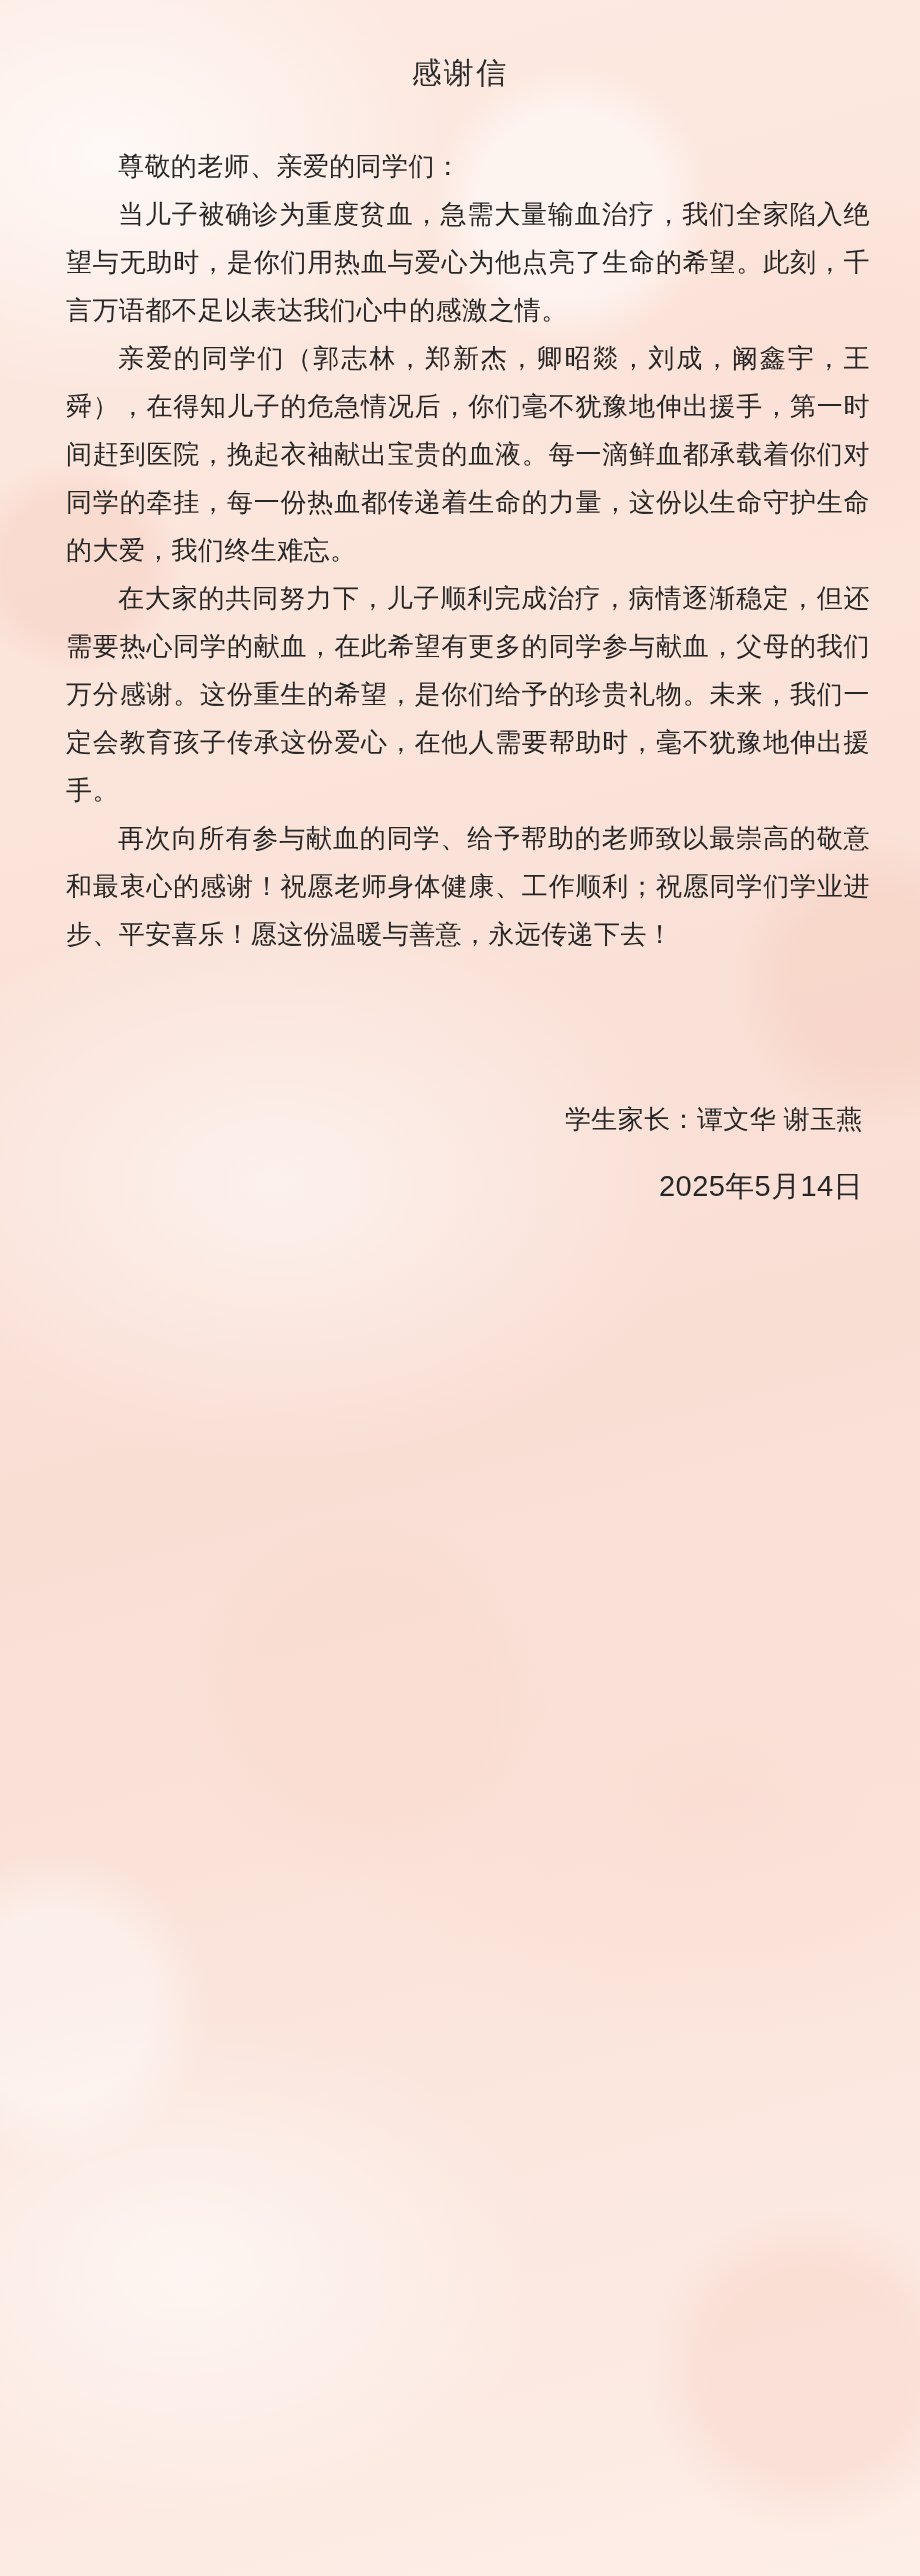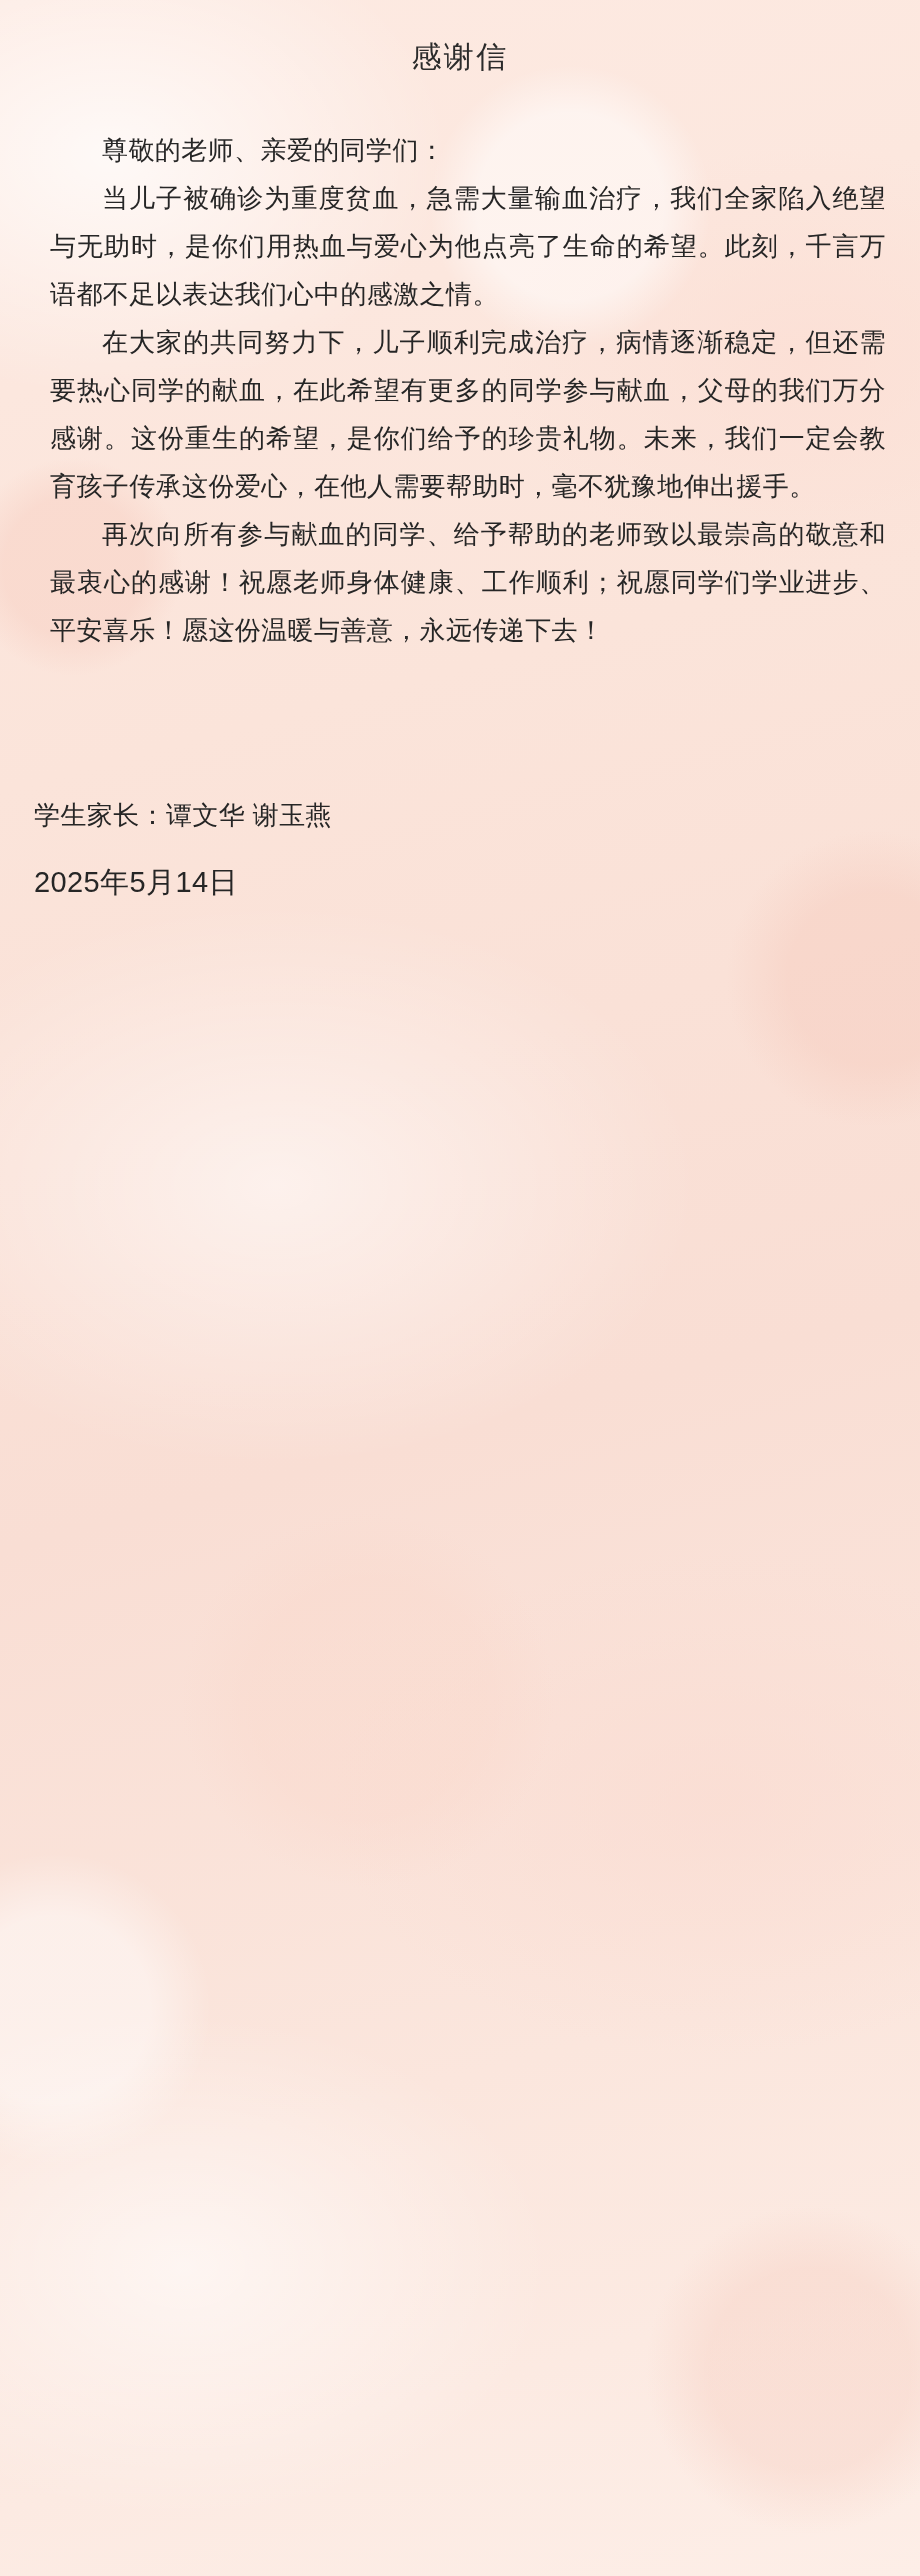--- a/index.html
+++ b/index.html
@@ -11,21 +11,21 @@
     min-height: 2576px;
     background: #fdeee7;
     font-family: "Liberation Sans", "DejaVu Sans", sans-serif;
   }
 
   .page {
     position: relative;
     width: 920px;
     min-height: 2576px;
     box-sizing: border-box;
-    padding: 0;
+    padding: 16px;
     background:
       radial-gradient(ellipse 546px 390px at 12% 6%, rgba(255,255,255,0.75) 0%, rgba(255,255,255,0) 62%),
       radial-gradient(ellipse 484px 328px at 88% 14%, rgba(252,223,213,0.85) 0%, rgba(252,223,213,0) 65%),
       radial-gradient(ellipse 703px 468px at 30% 46%, rgba(255,255,255,0.55) 0%, rgba(255,255,255,0) 60%),
       radial-gradient(ellipse 624px 406px at 78% 70%, rgba(250,220,210,0.7) 0%, rgba(250,220,210,0) 62%),
       radial-gradient(ellipse 593px 406px at 20% 88%, rgba(255,255,255,0.6) 0%, rgba(255,255,255,0) 62%),
       linear-gradient(165deg, #fdeae2 0%, #fbe4da 28%, #f9ded4 55%, #fbe6dd 78%, #fdeee7 100%);
     overflow: hidden;
   }
 
@@ -85,20 +85,21 @@
     color: #262626;
     text-align: justify;
     text-justify: inter-ideograph;
     text-indent: 52px;
     letter-spacing: 0.4px;
   }
 
   .sign-block {
     padding: 0 41px 0 34px;
     margin-top: 137px;
+    text-align: right;
   }
   .sign-line {
     font-size: 26px;
     line-height: 48px;
     color: #262626;
     letter-spacing: 0.4px;
   }
   .sign-date {
     font-size: 29px;
     line-height: 48px;
@@ -116,20 +117,21 @@
   <div class="rules"></div>
   <div class="texture"></div>
 
   <div class="content">
 
     <div class="doc-title">感谢信</div>
 
     <div class="body-block">
       <p class="para">尊敬的老师、亲爱的同学们：</p>
       <p class="para">当儿子被确诊为重度贫血，急需大量输血治疗，我们全家陷入绝望与无助时，是你们用热血与爱心为他点亮了生命的希望。此刻，千言万语都不足以表达我们心中的感激之情。</p>
+      <p class="para">亲爱的同学们（郭志林，郑新杰，卿昭燚，刘成，阚鑫宇，王舜），在得知儿子的危急情况后，你们毫不犹豫地伸出援手，第一时间赶到医院，挽起衣袖献出宝贵的血液。每一滴鲜血都承载着你们对同学的牵挂，每一份热血都传递着生命的力量，这份以生命守护生命的大爱，我们终生难忘。</p>
       <p class="para">在大家的共同努力下，儿子顺利完成治疗，病情逐渐稳定，但还需要热心同学的献血，在此希望有更多的同学参与献血，父母的我们万分感谢。这份重生的希望，是你们给予的珍贵礼物。未来，我们一定会教育孩子传承这份爱心，在他人需要帮助时，毫不犹豫地伸出援手。</p>
       <p class="para">再次向所有参与献血的同学、给予帮助的老师致以最崇高的敬意和最衷心的感谢！祝愿老师身体健康、工作顺利；祝愿同学们学业进步、平安喜乐！愿这份温暖与善意，永远传递下去！</p>
     </div>
 
     <div class="sign-block">
       <div class="sign-line">学生家长：谭文华  谢玉燕</div>
       <div class="sign-date">2025年5月14日</div>
     </div>
 
     <div class="bottom-space"></div>

